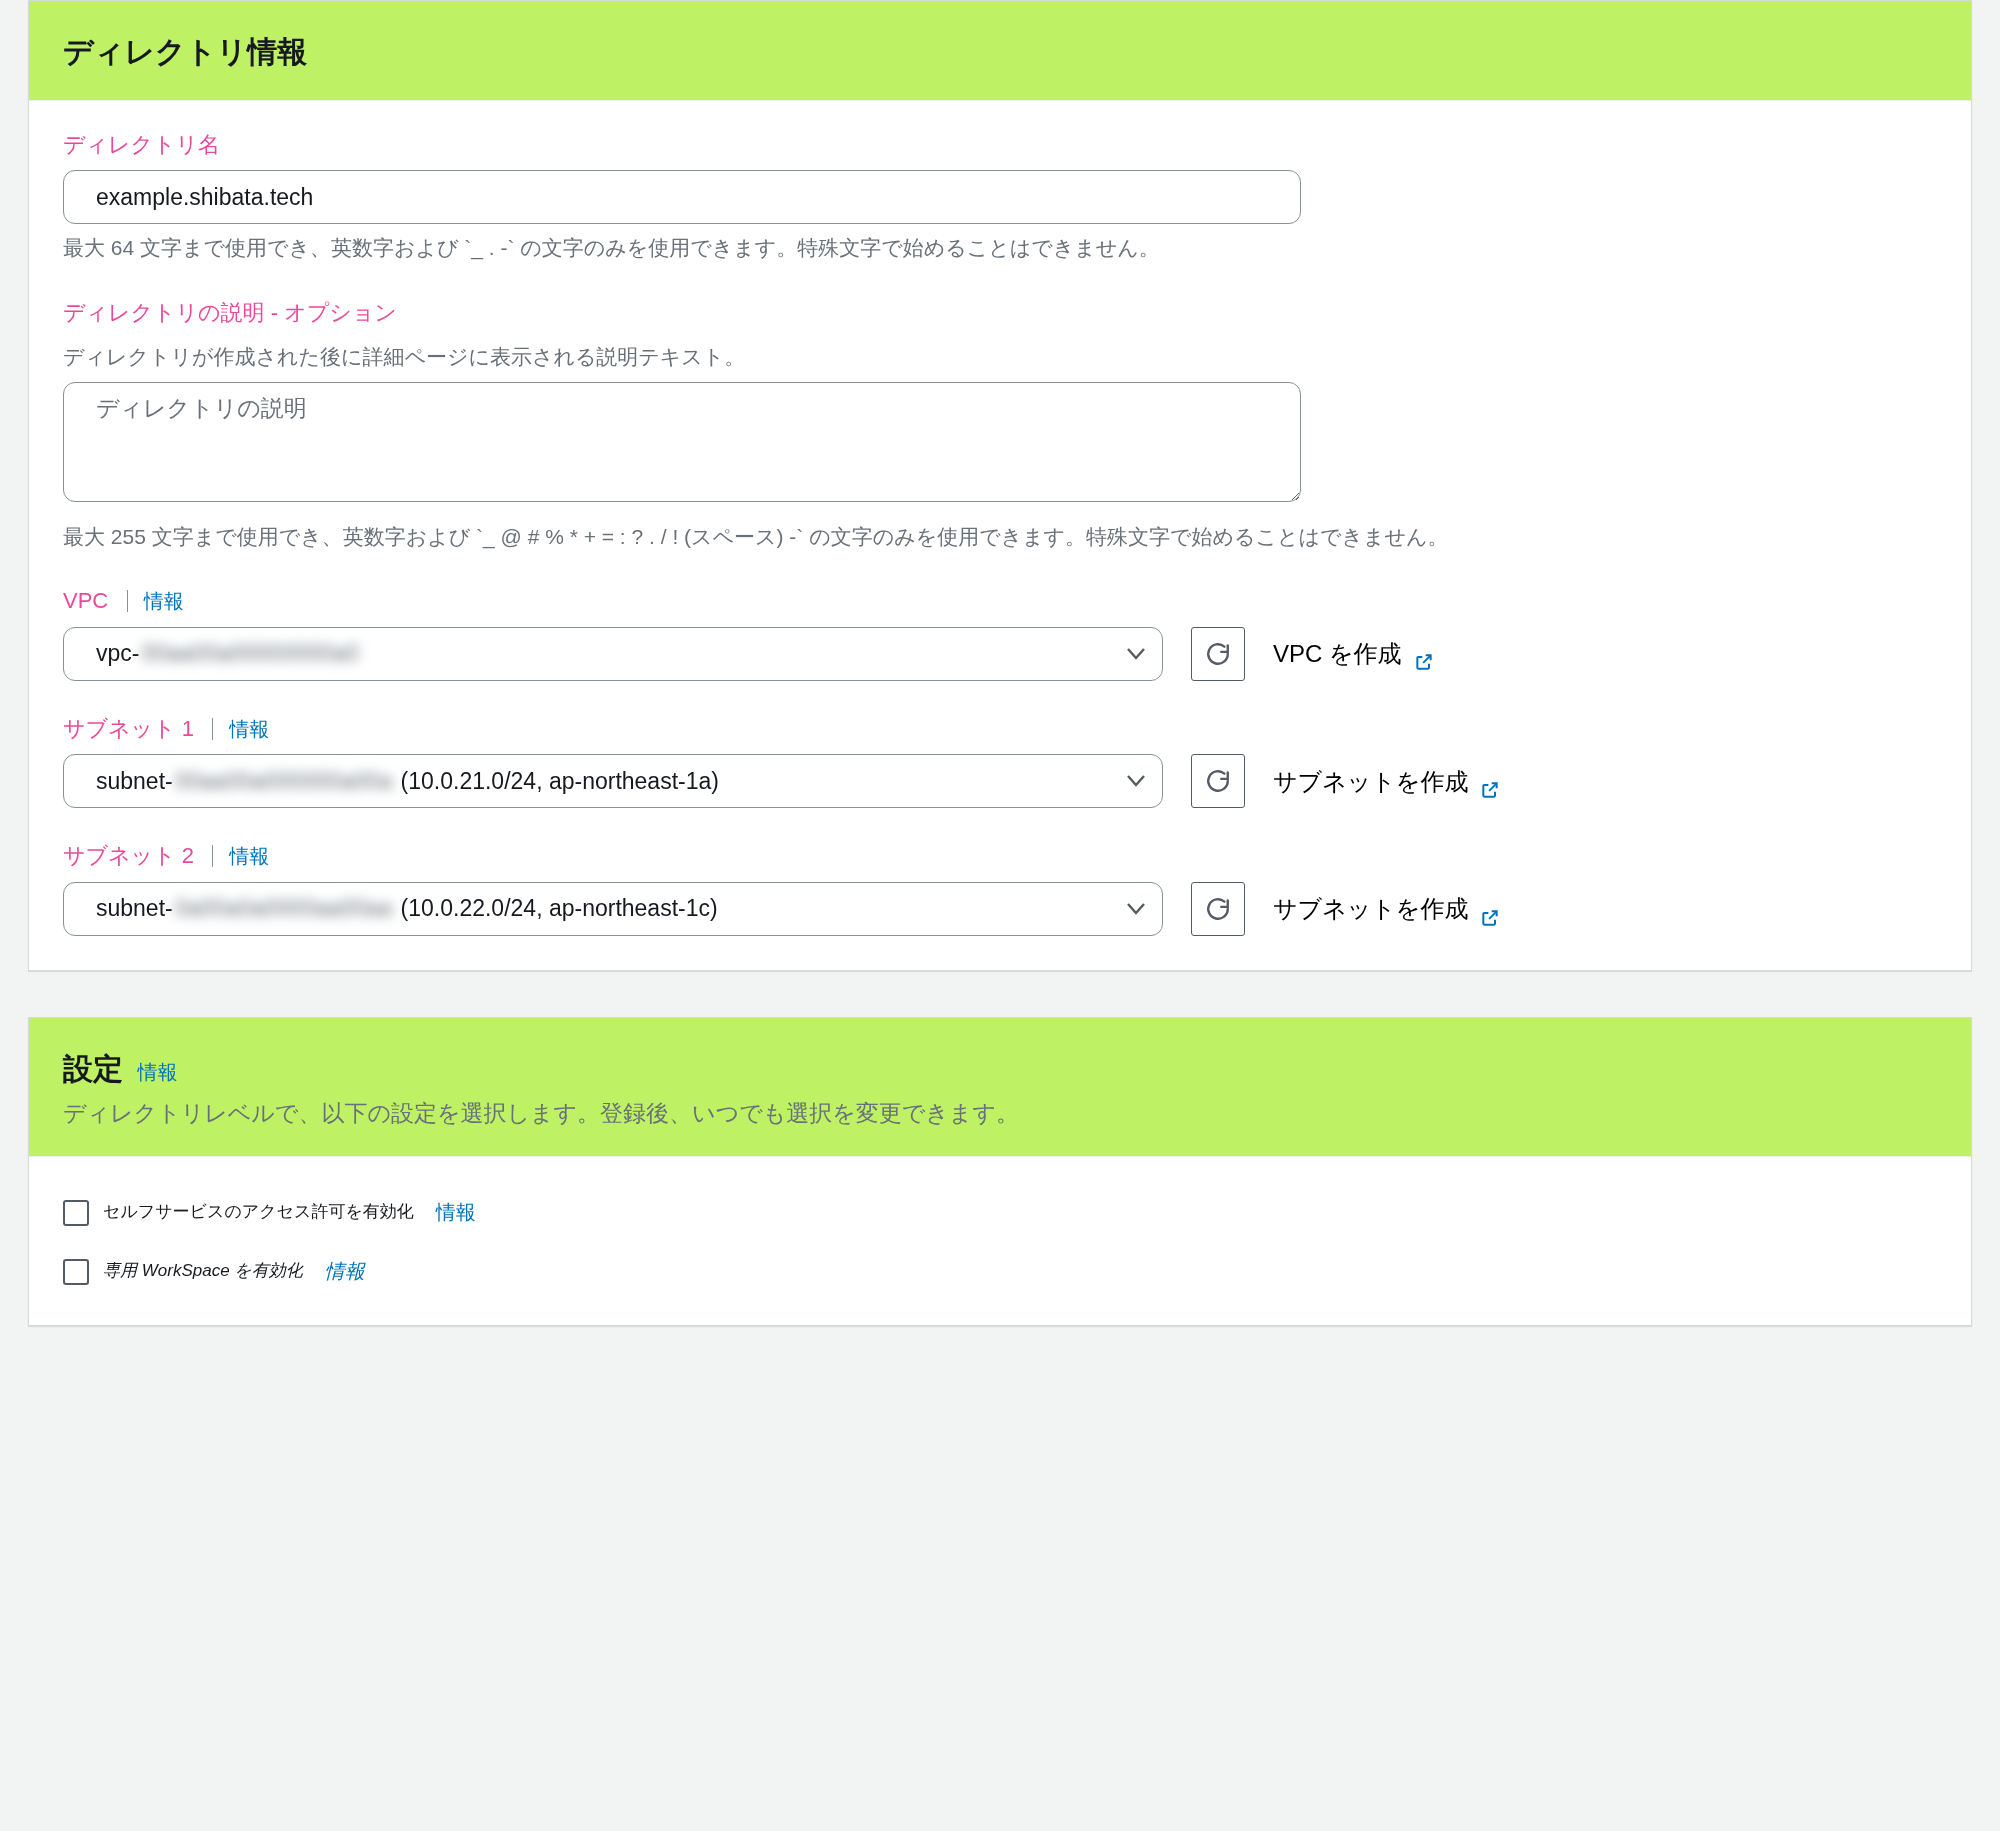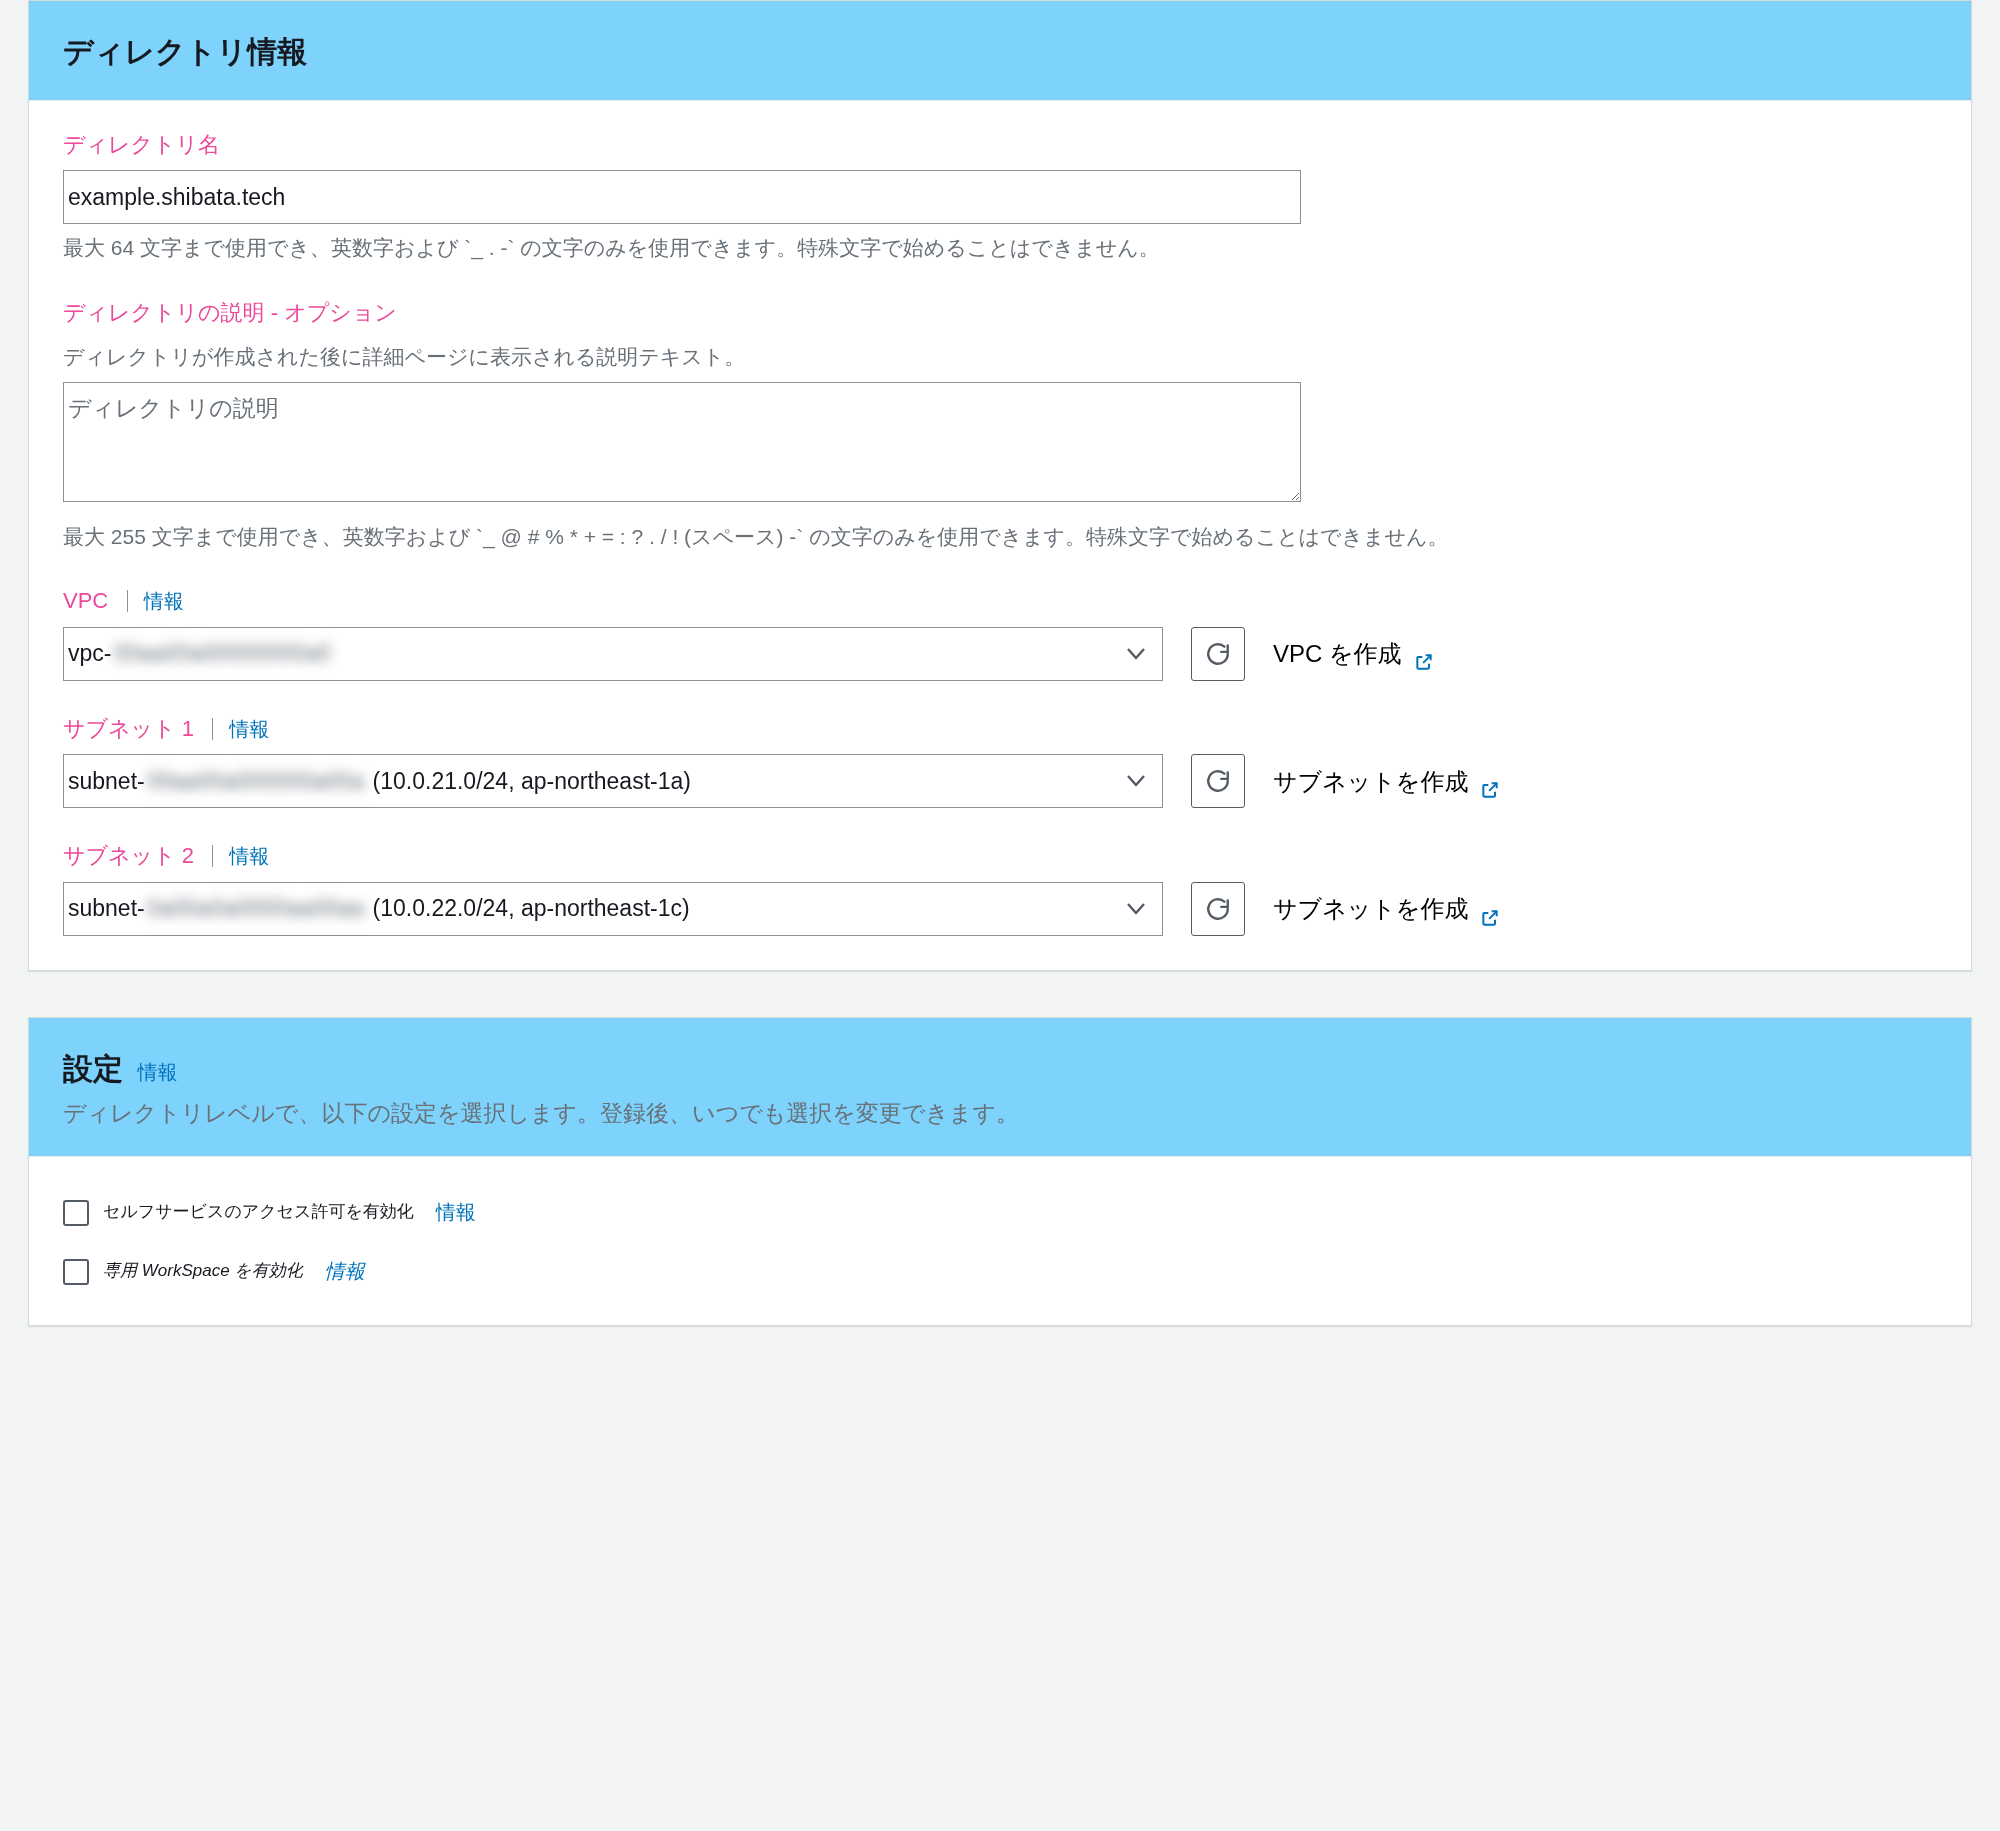--- a/index.html
+++ b/index.html
@@ -15,21 +15,21 @@
     }
     .panel {
       background: #fff;
       border: 1px solid #d5dbdb;
       box-shadow: 0 1px 1px 0 rgba(0,28,36,.1);
       margin: 0 28px 46px 28px;
     }
     .panel-header {
       padding: 28px 34px 24px 34px;
       border-bottom: 1px solid #eaeded;
-      background: #7dd3fc;
+      background: #bef264;
     }
     .panel-header h2 {
       font-size: 30px;
       font-weight: 700;
       color: #16191f;
       display: inline;
     }
     .panel-body {
       padding: 26px 34px 34px 34px;
     }
@@ -58,22 +58,22 @@
       margin-left: 8px;
     }
     .info-link.inline-divider {
       border-left: 1.5px solid #879196;
       padding-left: 16px;
       margin-left: 12px;
     }
     .text-input, .textarea, .select-box {
       width: 100%;
       border: 1px solid #879196;
-      border-radius: 0;
-      padding: 10px 4px;
+      border-radius: 12px;
+      padding: 10px 32px;
       font-size: 23px;
       font-family: inherit;
       color: #16191f;
       background: #fff;
     }
     .text-input { height: 54px; }
     .textarea { height: 120px; resize: both; }
     .textarea::placeholder, .text-input::placeholder { color: #687078; }
     .hint {
       color: #687078;

